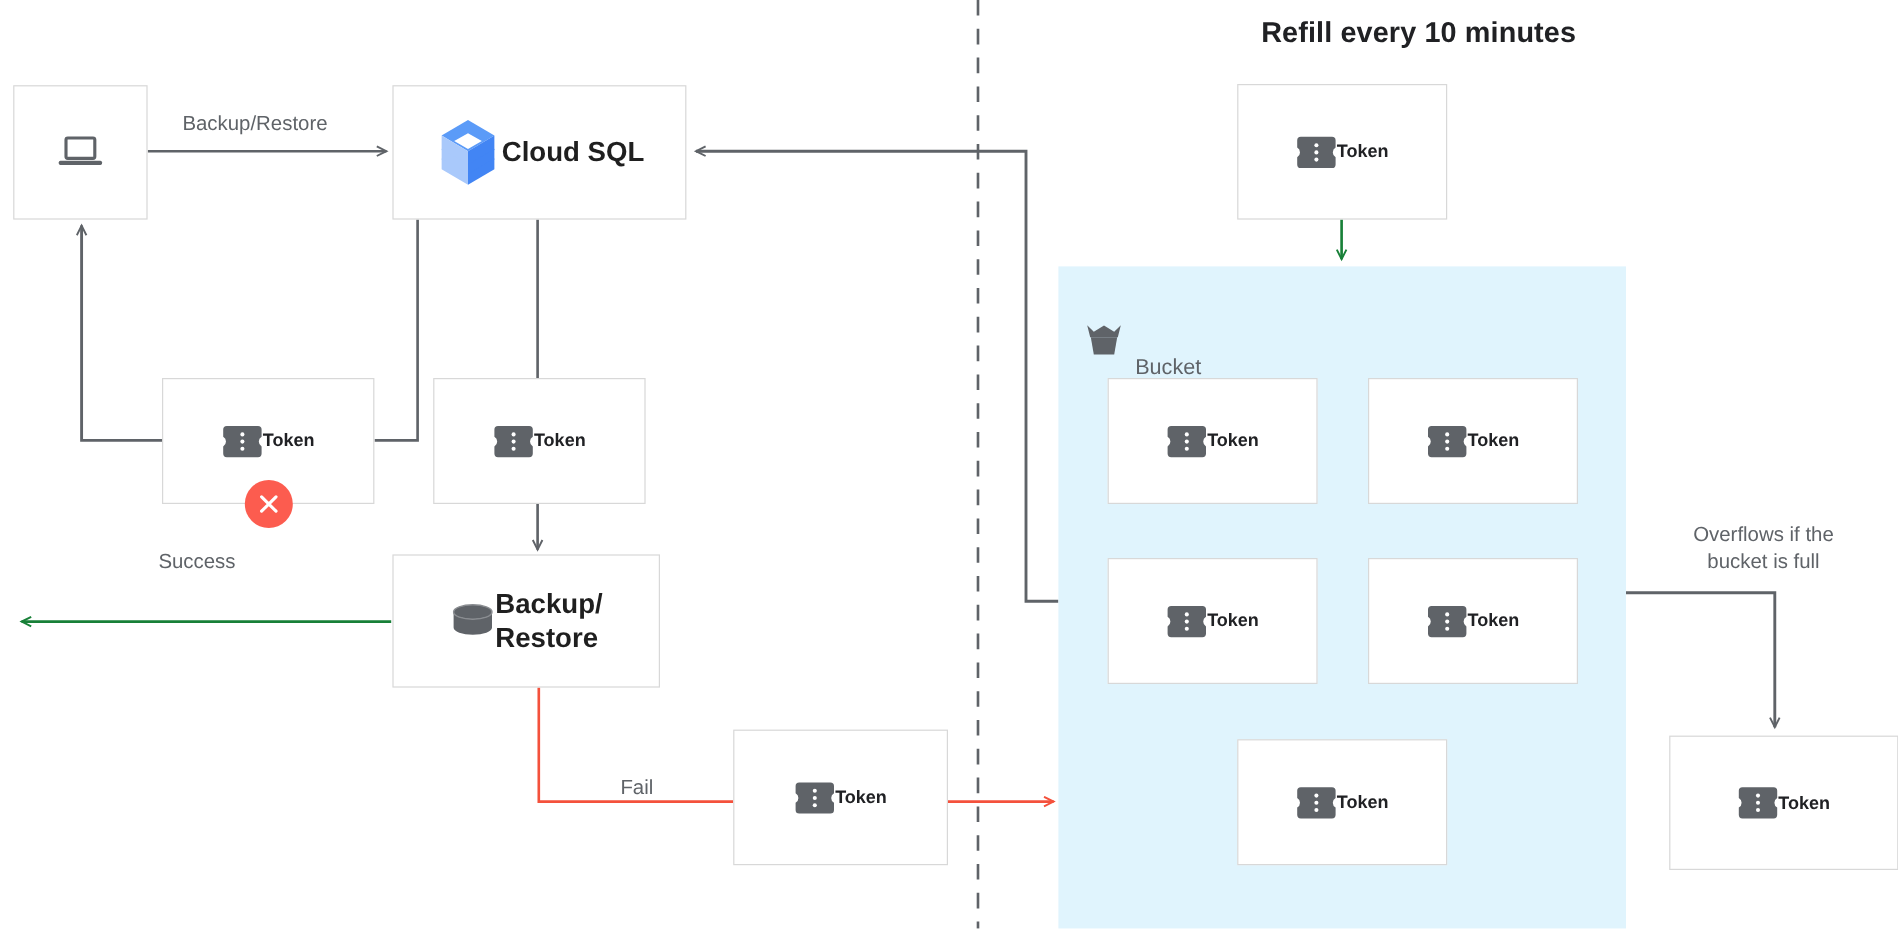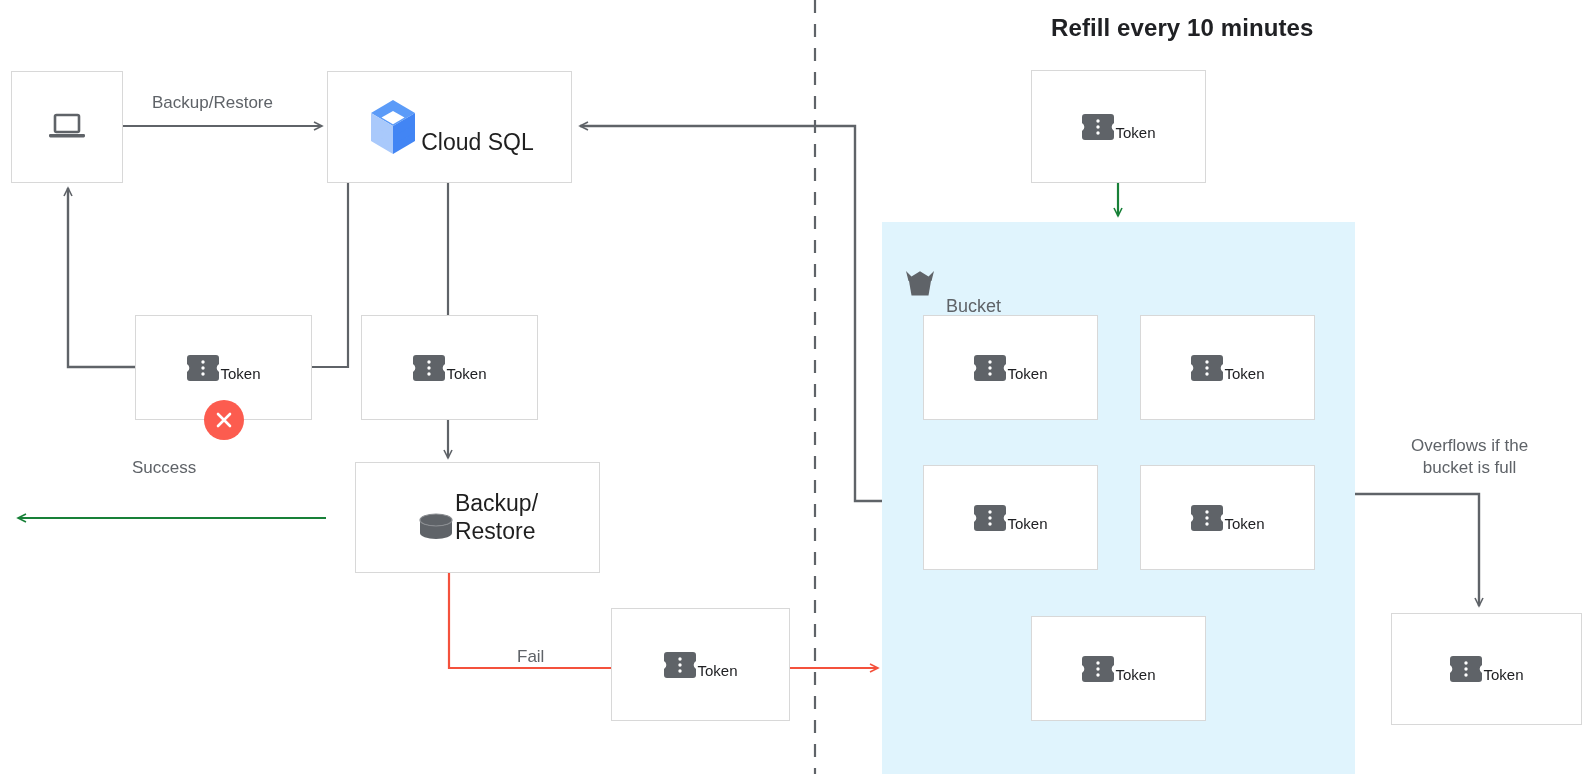--- a/index.html
+++ b/index.html
@@ -25,21 +25,22 @@
   .node-box {
     position: absolute;
     background: #ffffff;
     border: 1px solid #d8d8d8;
     display: flex;
     align-items: center;
     justify-content: center;
   }
   .node-inner {
     display: flex;
-    align-items: flex-end;
+    align-items: center;
+    font-weight: bold;
   }
   .node-label {
     font-size: 23px;
     color: #1f1f1f;
     line-height: 1.18;
     white-space: pre-line;
   }
   .token-label { font-size: 15px; color: #202124; }
   .edge-label {
     position: absolute;
@@ -265,21 +266,21 @@
           <path d="M4,1 h26 a3,3 0 0 1 3,3 v6 a4.6,4.6 0 0 0 0,8 v6 a3,3 0 0 1 -3,3 h-26 a3,3 0 0 1 -3,-3 v-6 a4.6,4.6 0 0 0 0,-8 v-6 a3,3 0 0 1 3,-3 z" fill="#5f6368"></path>
           <circle cx="17" cy="8" r="1.7" fill="#ffffff"></circle>
           <circle cx="17" cy="14" r="1.7" fill="#ffffff"></circle>
           <circle cx="17" cy="20" r="1.7" fill="#ffffff"></circle>
         </svg>
       </span>
       <span class="token-label">Token</span>
     </div>
   </div>
 
-  <div class="node-box" style="left:327px; top:462px; width:245px; height:111px;margin-left:28px;">
+  <div class="node-box" style="left:327px; top:462px; width:223px; height:111px;">
     <div class="node-inner">
       <span>
         <svg width="38" height="34" viewBox="0 0 38 34">
           <ellipse cx="19" cy="9" rx="16" ry="6" fill="#5f6368"></ellipse>
           <path d="M3,9 v13 a16,6 0 0 0 32,0 v-13 a16,6 0 0 1 -32,0 z" fill="#5f6368"></path>
           <ellipse cx="19" cy="9" rx="16" ry="6" fill="none" stroke="#8a8d91" stroke-width="1.2"></ellipse>
         </svg>
       </span>
       <span class="node-label">Backup/
 Restore</span>

